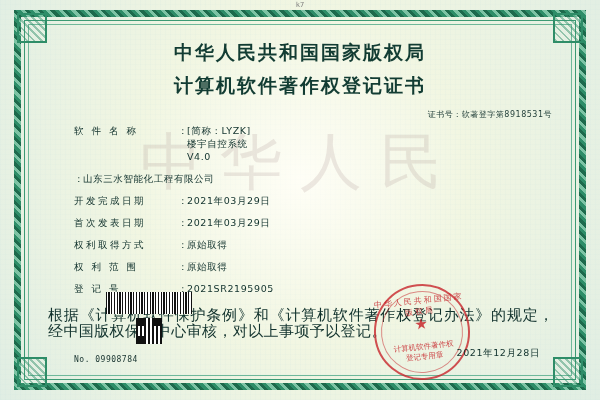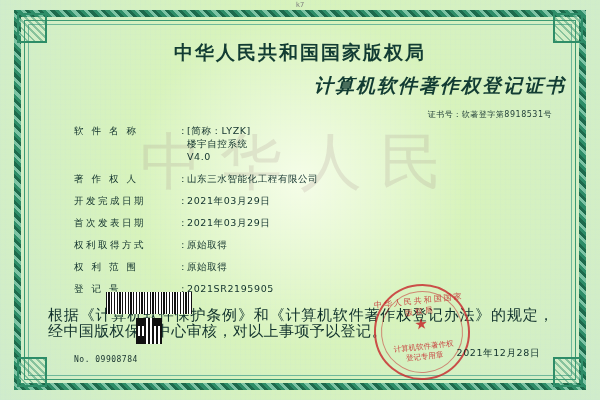--- a/index.html
+++ b/index.html
@@ -12,21 +12,21 @@
     height: 400px;
     overflow: hidden;
     font-family: "DejaVu Sans", "Liberation Sans", sans-serif;
   }
 
   
   #certificate {
     position: relative;
     width: 600px;
     height: 400px;
-    background: #bef264;
+    background: #fef9c3;
     overflow: hidden;
   }
 
   
   .paper-wash {
     position: absolute;
     inset: 0;
     background:
       radial-gradient(circle at 50% 45%, rgba(255,255,255,0.85) 0%, rgba(233,244,246,0.6) 45%, rgba(214,234,238,0.75) 100%),
       repeating-linear-gradient(90deg, rgba(120,180,190,0.09) 0px, rgba(120,180,190,0.09) 1px, rgba(255,255,255,0) 1px, rgba(255,255,255,0) 5px),
@@ -120,28 +120,27 @@
   .title-main {
     text-align: center;
     font-family: "DejaVu Serif", "Liberation Serif", serif;
     font-weight: bold;
     font-size: 19px;
     letter-spacing: 2px;
     color: #123c33;
     margin-top: 10px;
   }
   .title-sub {
-    text-align: right;
+    text-align: center;
     font-family: "DejaVu Serif", "Liberation Serif", serif;
     font-weight: bold;
     font-size: 19px;
     letter-spacing: 2px;
     color: #123c33;
     margin-top: 7px;
-    font-style: italic;
   }
 
   .cert-no {
     text-align: right;
     font-size: 8px;
     color: #1d3b36;
     margin-top: 10px;
     padding-right: 14px;
     letter-spacing: 0.5px;
   }
@@ -329,21 +328,20 @@
         <span class="value">
           <span class="sub-line">[简称：LYZK]</span>
           <span class="sub-line">楼宇自控系统</span>
           <span class="sub-line">V4.0</span>
         </span>
       </div>
 
       <div class="gap-sm"></div>
 
       <div class="row">
-        <span class="label">著 作 权 人</span>
         <span class="colon">：</span>
         <span class="value">山东三水智能化工程有限公司</span>
       </div>
 
       <div class="gap-sm"></div>
 
       <div class="row">
         <span class="label">开发完成日期</span>
         <span class="colon">：</span>
         <span class="value">2021年03月29日</span>

